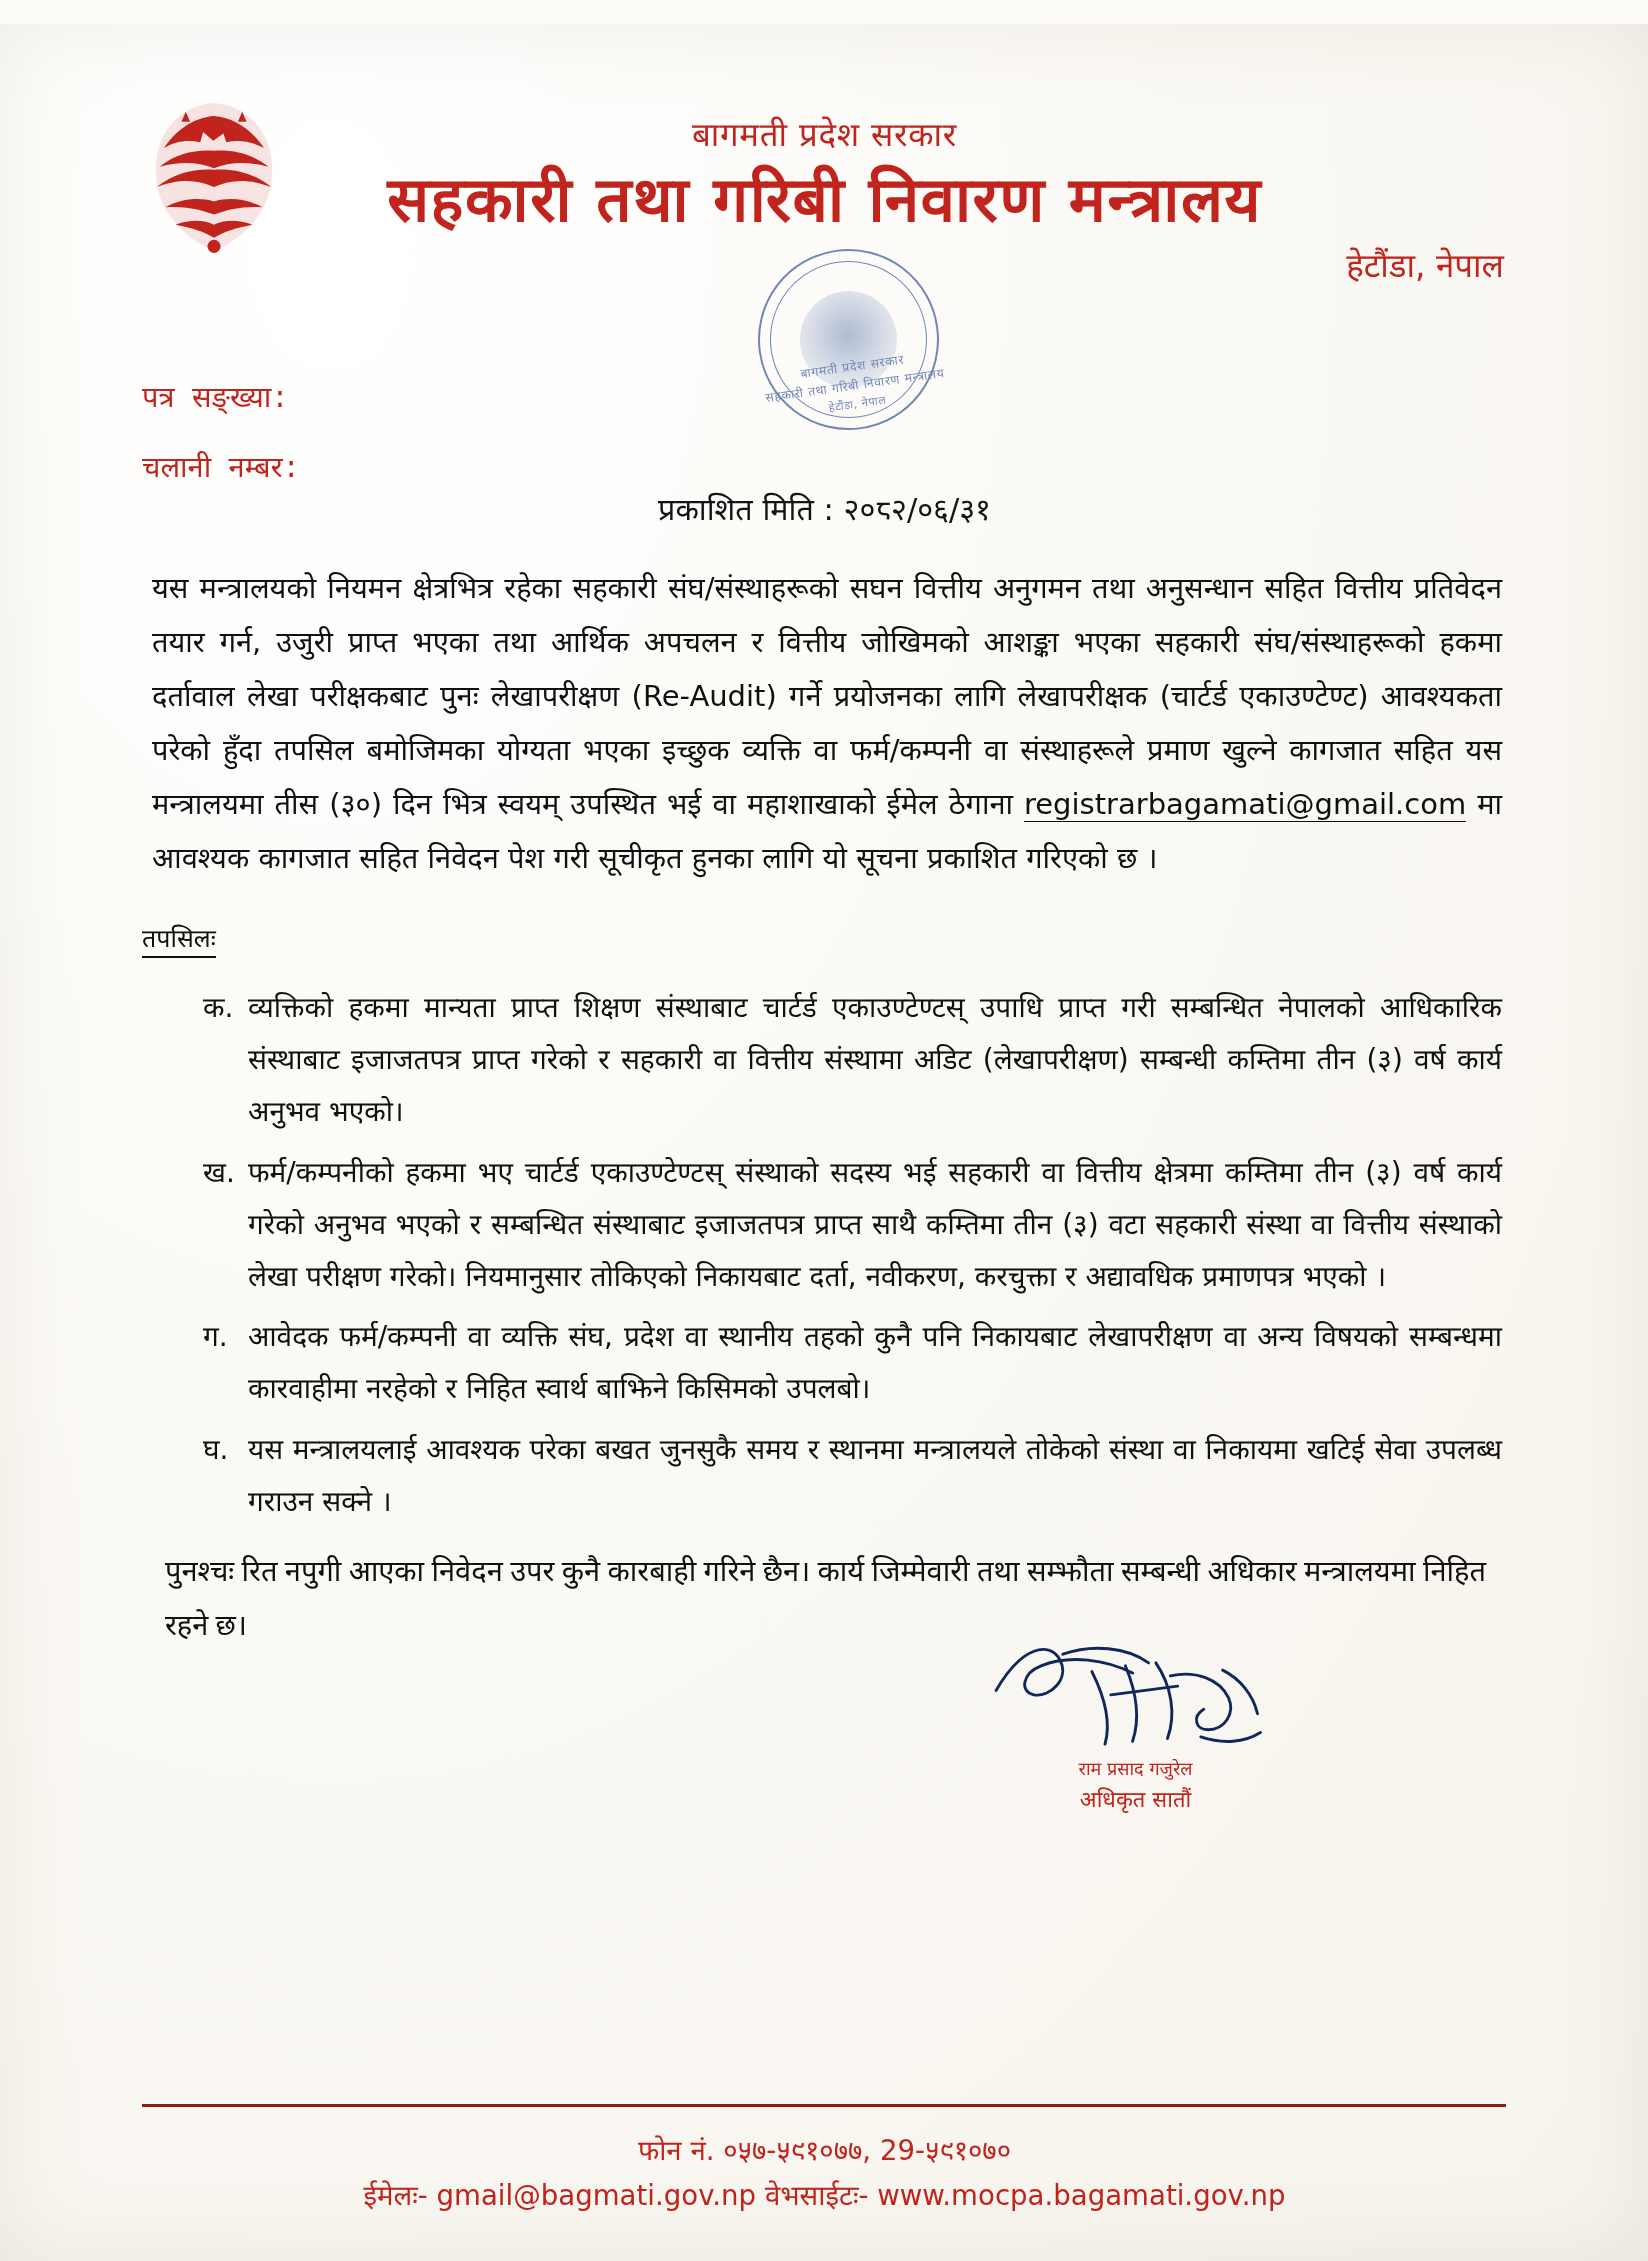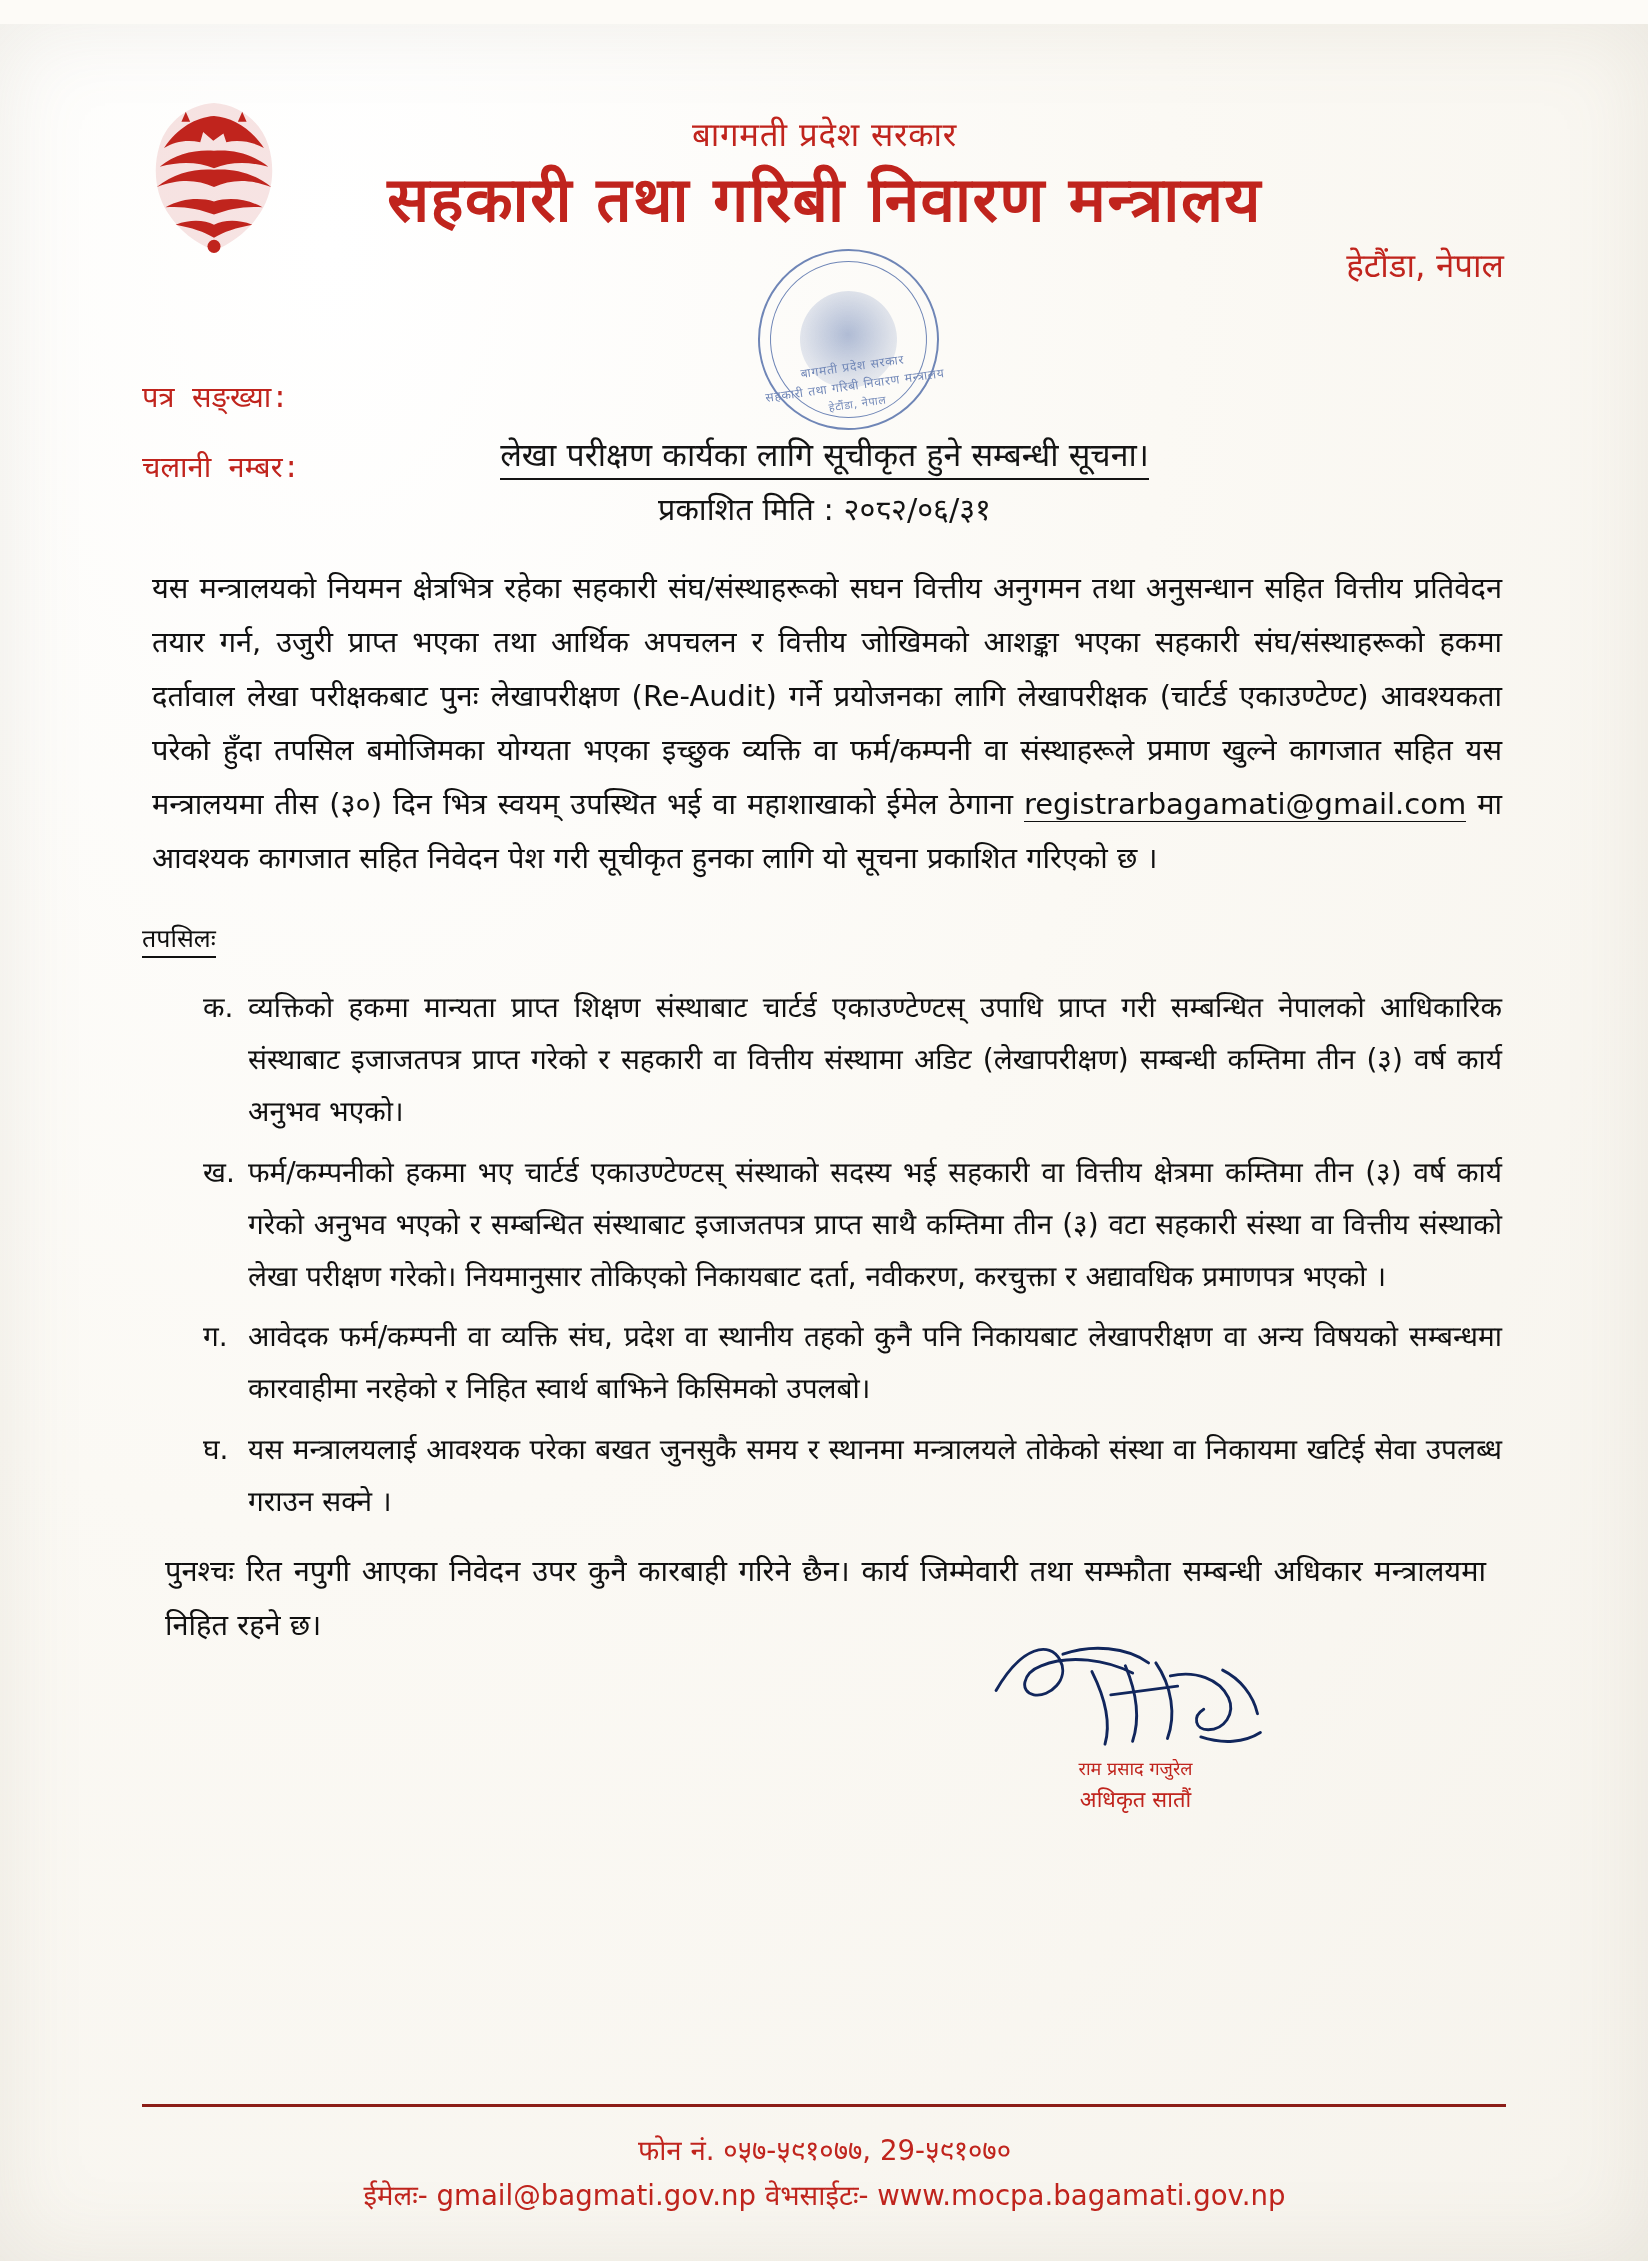--- a/index.html
+++ b/index.html
@@ -201,20 +201,21 @@
 
   .closing {
     position: absolute;
     top: 1520px;
     left: 165px;
     width: 1321px;
     font-size: 29px;
     line-height: 54px;
     color: #101010;
     text-align: justify;
+    font-family: Liberation Serif, serif;
   }
 
   
   .sig-block {
     position: absolute;
     top: 1604px;
     left: 965px;
     width: 341px;
     text-align: center;
   }
@@ -303,23 +304,20 @@
     <div class="txt t1">बागमती प्रदेश सरकार</div>
     <div class="txt t2">सहकारी तथा गरिबी निवारण मन्त्रालय</div>
     <div class="txt t3">हेटौंडा, नेपाल</div>
   </div>
 
   <div class="meta">
     <div>पत्र सङ्ख्या:</div>
     <div>चलानी नम्बर:</div>
   </div>
 
-  <div class="subject">
-    <span>लेखा परीक्षण कार्यका लागि सूचीकृत हुने सम्बन्धी सूचना।</span>
-  </div>
   <div class="pub-date">प्रकाशित मिति : २०८२/०६/३१</div>
 
   <div class="body-text">
     <span>यस मन्त्रालयको नियमन क्षेत्रभित्र रहेका सहकारी संघ/संस्थाहरूको सघन वित्तीय अनुगमन तथा अनुसन्धान सहित वित्तीय प्रतिवेदन तयार गर्न, उजुरी प्राप्त भएका तथा आर्थिक अपचलन र वित्तीय जोखिमको आशङ्का भएका सहकारी संघ/संस्थाहरूको हकमा दर्तावाल लेखा परीक्षकबाट पुनः लेखापरीक्षण (Re-Audit) गर्ने प्रयोजनका लागि लेखापरीक्षक (चार्टर्ड एकाउण्टेण्ट) आवश्यकता परेको हुँदा तपसिल बमोजिमका योग्यता भएका इच्छुक व्यक्ति वा फर्म/कम्पनी वा संस्थाहरूले प्रमाण खुल्ने कागजात सहित यस मन्त्रालयमा तीस (३०) दिन भित्र स्वयम् उपस्थित भई वा महाशाखाको ईमेल ठेगाना </span><span class="email">registrarbagamati@gmail.com</span><span> मा आवश्यक कागजात सहित निवेदन पेश गरी सूचीकृत हुनका लागि यो सूचना प्रकाशित गरिएको छ ।</span>
   </div>
 
   <div class="tapsil">
     <span>तपसिलः</span>
   </div>
 

